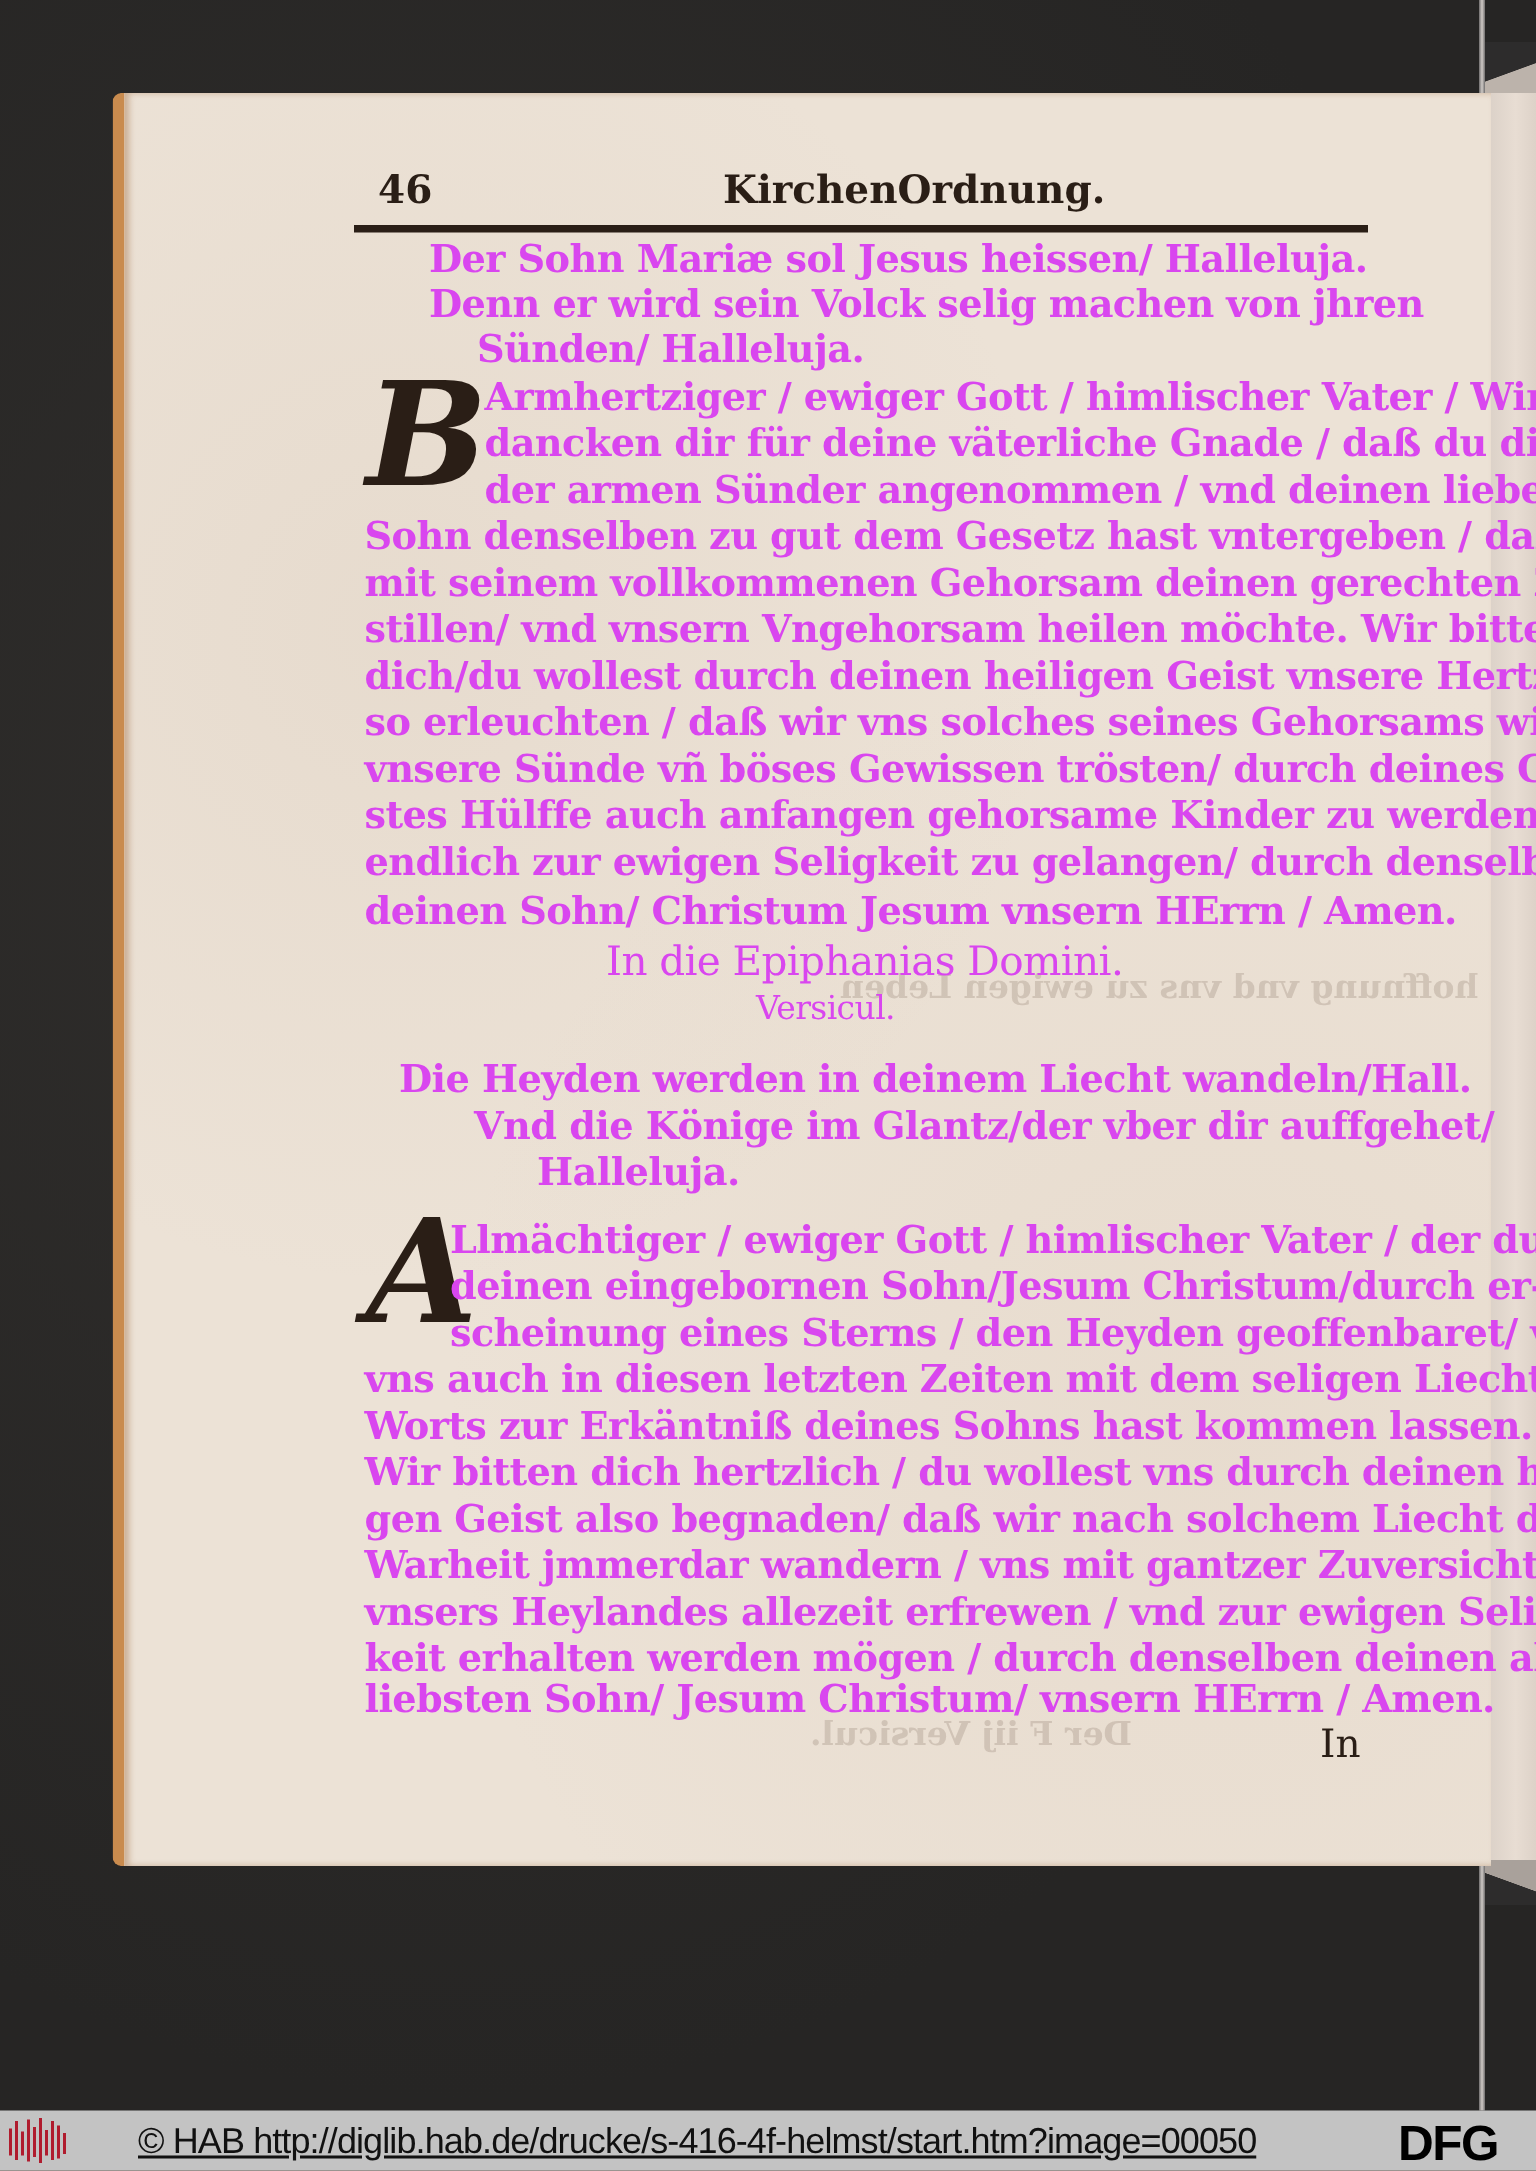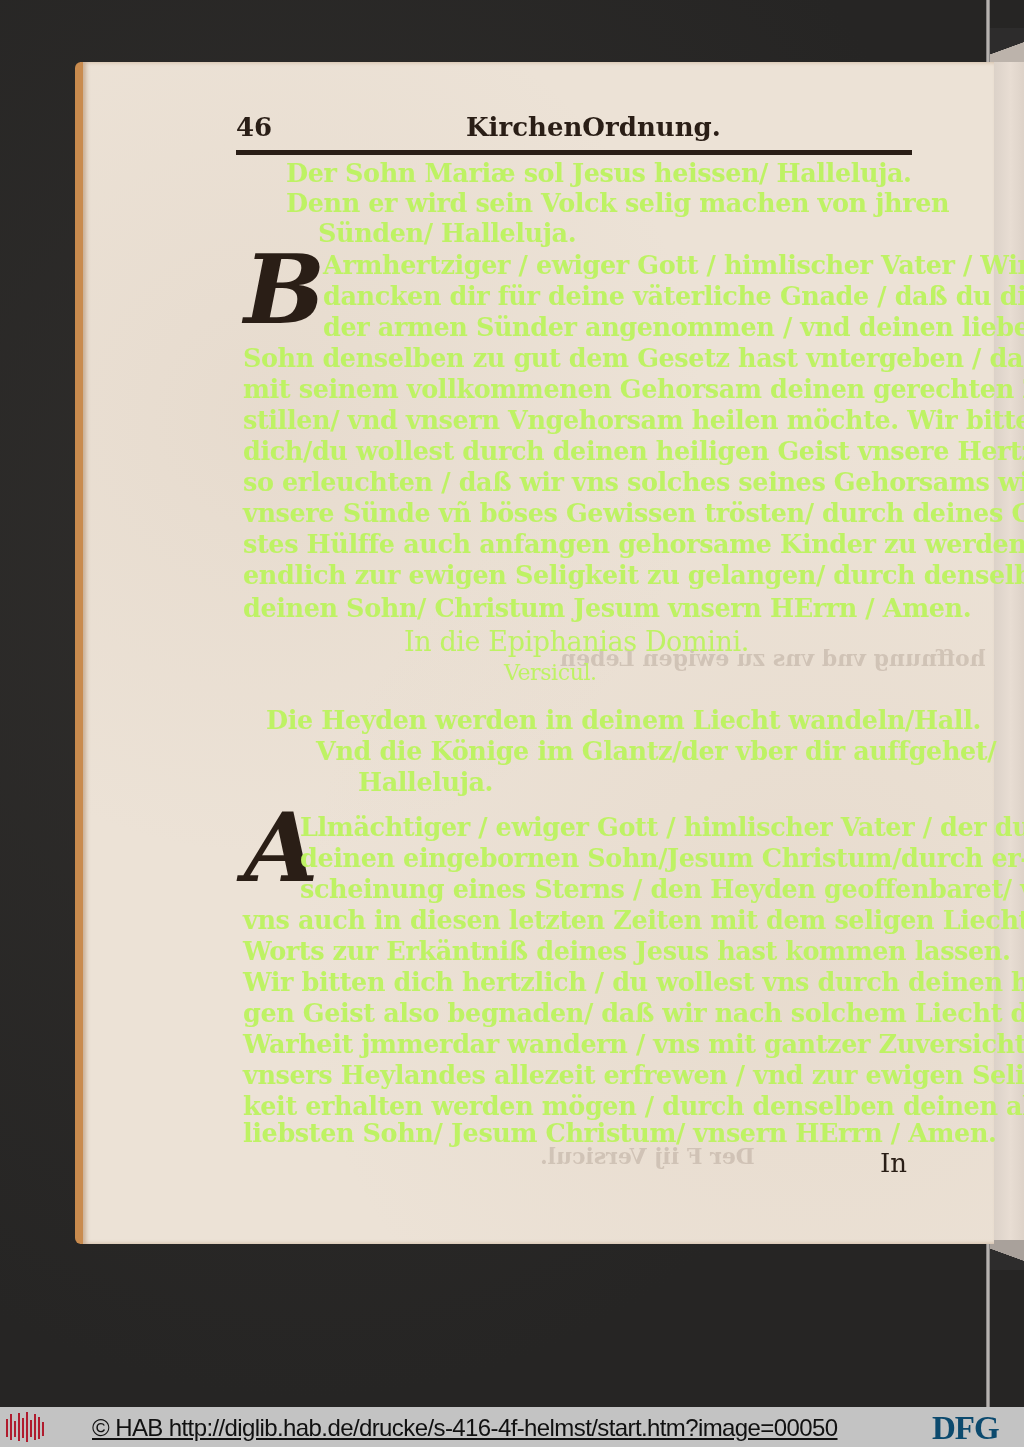--- a/index.html
+++ b/index.html
@@ -38,30 +38,30 @@
       radial-gradient(circle at 80% 75%, rgba(210,190,170,0.18) 0, transparent 45%);
     border-left:8px solid #c98b4e;
     border-radius:6px 0 0 6px;
     box-shadow: inset 3px 0 4px rgba(140,80,30,0.35);
   }
   .text-block {
     position:absolute; color:#2a1e16;
     font-family:"DejaVu Serif", serif; font-weight:bold;
     white-space:nowrap;
   }
-  .running-head { left:236px; top:112px; width:660px; height:40px; }
+  .running-head { left:252px; top:112px; width:660px; height:40px; }
   .page-number { position:absolute; left:0; top:0; font-size:26px; }
   .running-title { position:absolute; left:230px; top:0; font-size:26px; }
   .rule {
     position:absolute; left:236px; top:150px; width:676px; height:5px;
     background:#2a1e16;
   }
   .line {
     position:absolute; font-size:25.5px; letter-spacing:-0.4px;
-    color:#bef264; font-weight:bold; white-space:nowrap;
+    color:#d946ef; font-weight:bold; white-space:nowrap;
   }
   .antiqua { font-weight:normal; font-size:27px; }
   .dropcap {
     position:absolute; font-size:96px; line-height:96px; color:#2a1e16;
     font-family:"DejaVu Serif", serif; font-weight:bold; font-style:italic;
   }
   .catchword { position:absolute; font-size:26px; font-weight:normal; color:#2a1e16; }
   .showthrough {
     position:absolute; color:rgba(120,95,80,0.22); font-size:22px;
     transform:scaleX(-1); white-space:nowrap; font-weight:bold;
@@ -69,22 +69,22 @@
   .footer {
     position:absolute; left:0; top:1407px; width:1024px; height:40px;
     background:#c3c3c3;
   }
   .footer-logo { position:absolute; left:5px; top:4px; width:40px; height:32px; }
   .footer-text {
     position:absolute; left:92px; top:7px; font-family:"Liberation Sans", sans-serif;
     font-size:24px; color:#111; letter-spacing:-0.6px;text-decoration:underline;
   }
   .dfg {
-    position:absolute; left:932px; top:3px; font-family:Liberation Serif, serif;
-    font-weight:bold; font-size:33px; color:#0c4a6e; letter-spacing:-1px;
+    position:absolute; left:932px; top:3px; font-family:Liberation Sans, sans-serif;
+    font-weight:bold; font-size:33px; color:#000000; letter-spacing:-1px;
   }
 </style>
 </head>
 <body>
 
 <div class="scan-bg"></div>
 <div class="next-page-shadow-top"></div>
 <div class="next-page"></div>
 <div class="next-page-shadow-bot"></div>
 <div class="gutter"></div>
@@ -123,21 +123,21 @@
 
 <div class="line" style="left:266px;top:705px;">Die Heyden werden in deinem Liecht wandeln/Hall.</div>
 <div class="line" style="left:316px;top:736px;">Vnd die Könige im Glantz/der vber dir auffgehet/</div>
 <div class="line" style="left:358px;top:767px;">Halleluja.</div>
 
 <div class="dropcap" style="left:244px;top:800px;">A</div>
 <div class="line" style="left:300px;top:812px;">Llmächtiger / ewiger Gott / himlischer Vater / der du</div>
 <div class="line" style="left:300px;top:843px;">deinen eingebornen Sohn/Jesum Christum/durch er-</div>
 <div class="line" style="left:300px;top:874px;">scheinung eines Sterns / den Heyden geoffenbaret/ vñ</div>
 <div class="line" style="left:243px;top:905px;">vns auch in diesen letzten Zeiten mit dem seligen Liecht deines</div>
-<div class="line" style="left:243px;top:936px;">Worts zur Erkäntniß deines Jesus hast kommen lassen.</div>
+<div class="line" style="left:243px;top:936px;">Worts zur Erkäntniß deines Sohns hast kommen lassen.</div>
 <div class="line" style="left:243px;top:967px;">Wir bitten dich hertzlich / du wollest vns durch deinen heili-</div>
 <div class="line" style="left:243px;top:998px;">gen Geist also begnaden/ daß wir nach solchem Liecht deiner</div>
 <div class="line" style="left:243px;top:1029px;">Warheit jmmerdar wandern / vns mit gantzer Zuversicht</div>
 <div class="line" style="left:243px;top:1060px;">vnsers Heylandes allezeit erfrewen / vnd zur ewigen Selig-</div>
 <div class="line" style="left:243px;top:1091px;">keit erhalten werden mögen / durch denselben deinen aller-</div>
 <div class="line" style="left:243px;top:1118px;">liebsten Sohn/ Jesum Christum/ vnsern HErrn / Amen.</div>
 
 <div class="catchword" style="left:880px;top:1148px;">In</div>
 
 <div class="footer">

